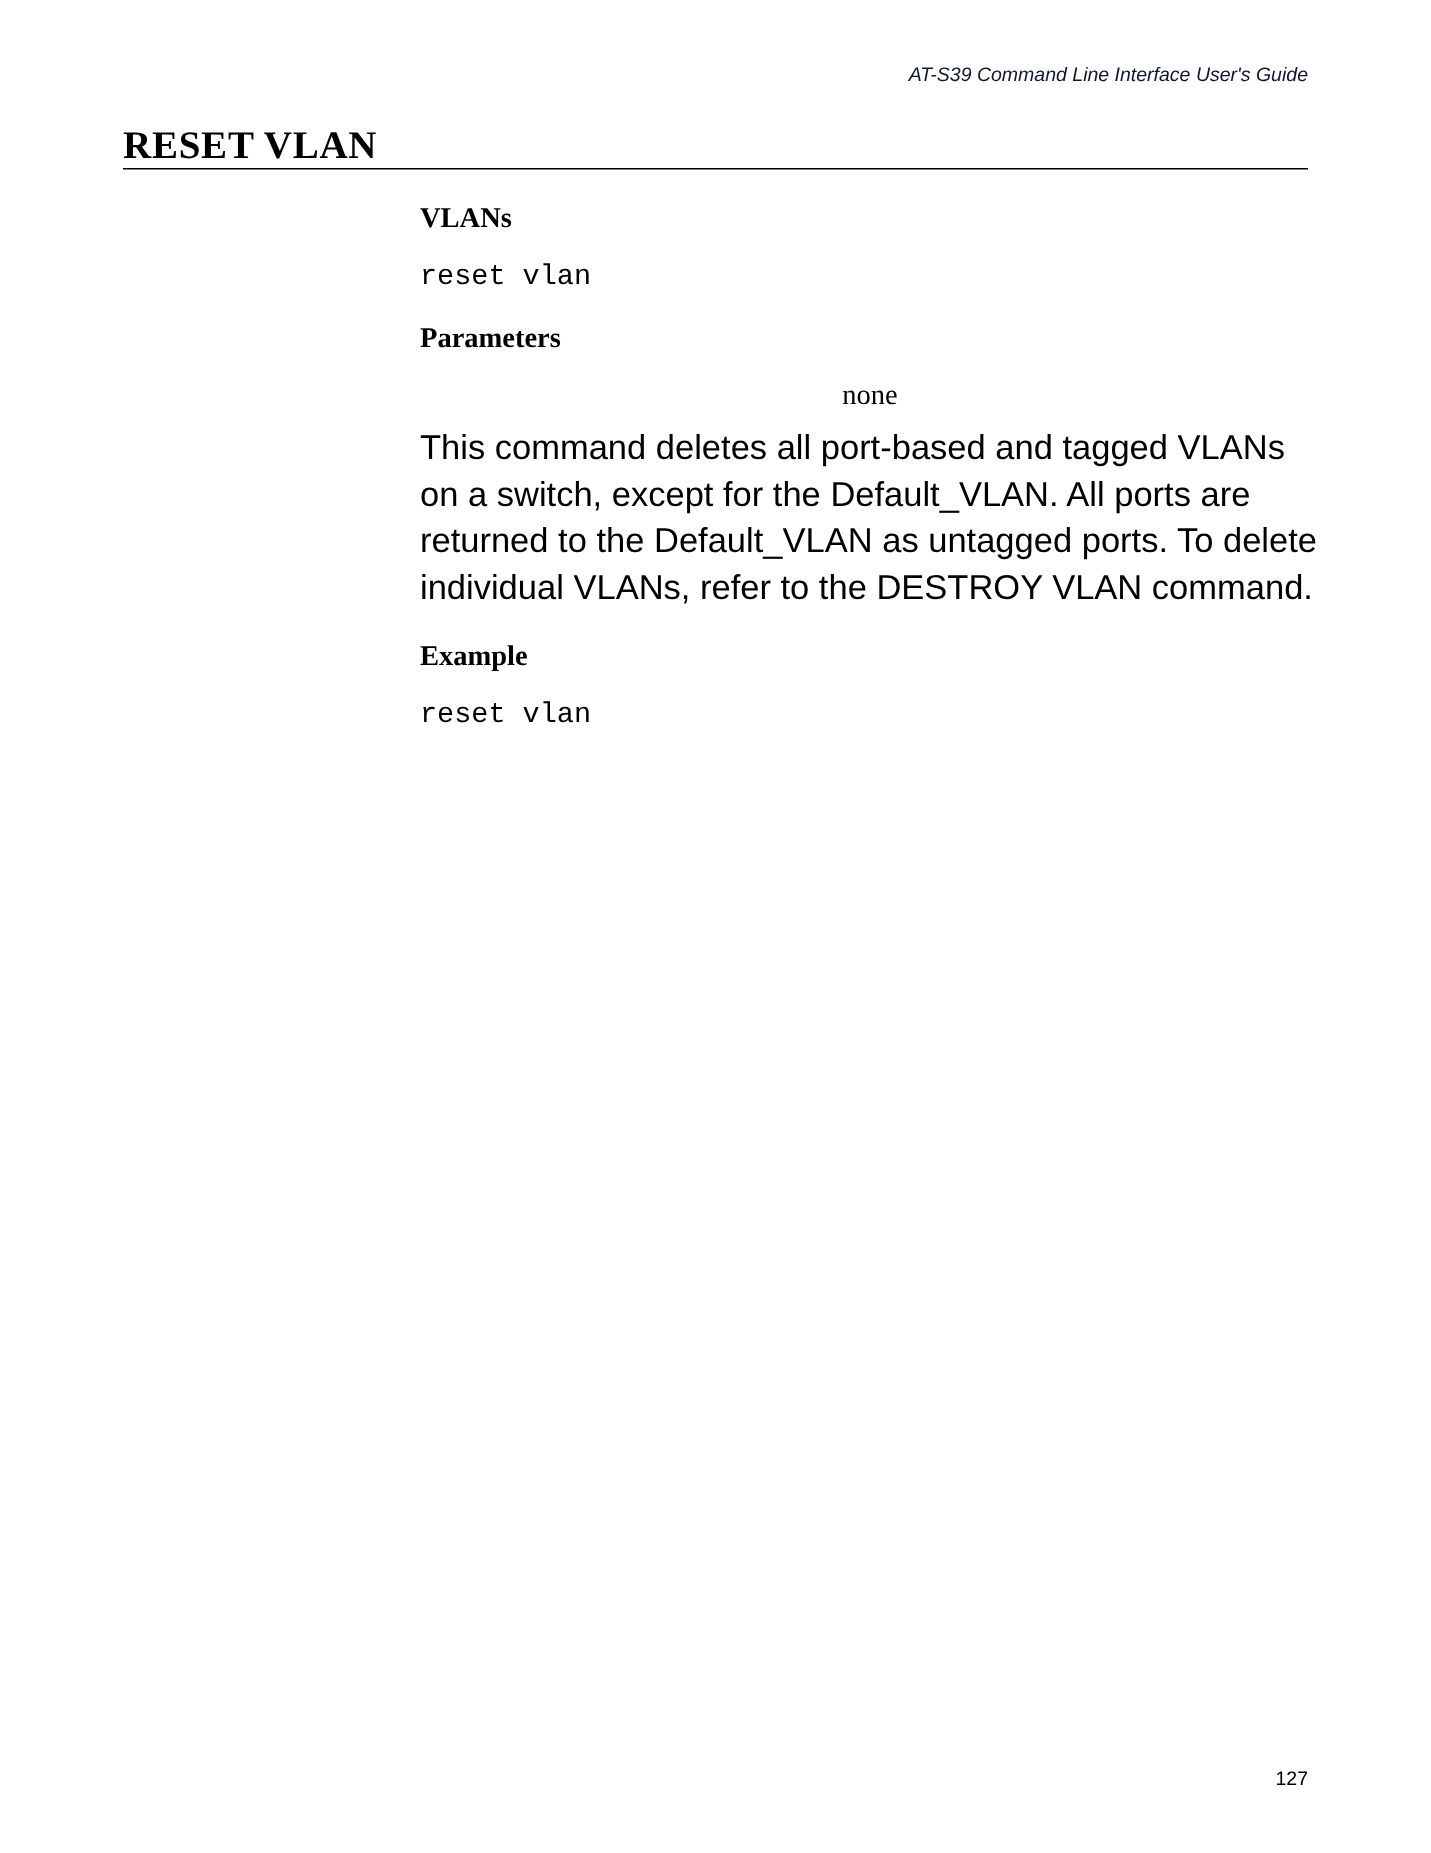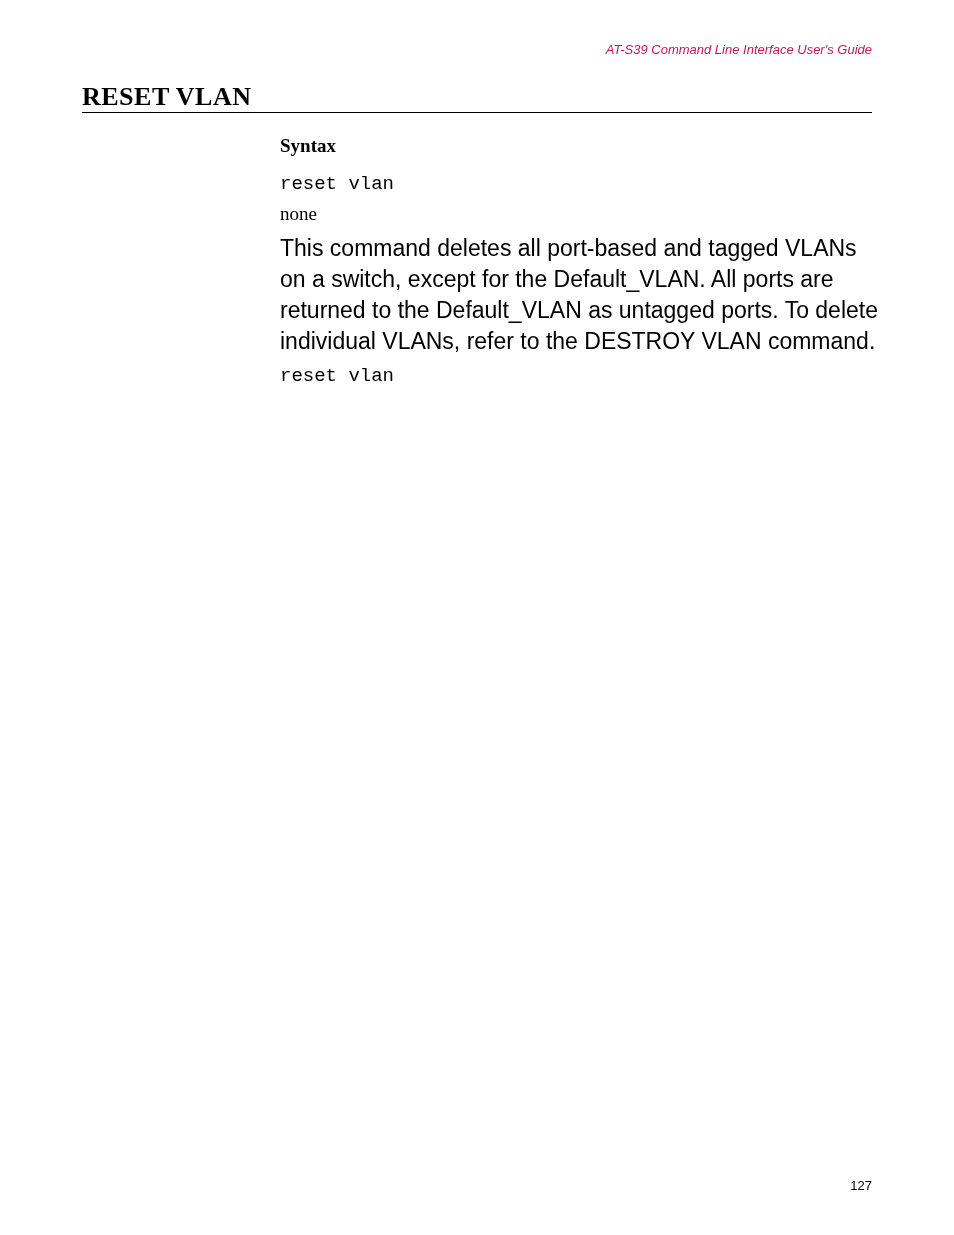--- a/index.html
+++ b/index.html
@@ -15,21 +15,21 @@
       position: relative;
       color: #000000;
     }
     .header {
       position: absolute;
       top: 42px;
       right: 82px;
       font-family: Arial, Helvetica, sans-serif;
       font-size: 13px;
       font-style: italic;
-      color: #be185d;
+      color: #0f172a;
       text-align: right;
     }
     .title {
       position: absolute;
       top: 82px;
       left: 82px;
       font-family: Georgia, 'Times New Roman', serif;
       font-size: 26px;
       font-weight: bold;
       letter-spacing: 0.5px;
@@ -66,41 +66,44 @@
     .body-text {
       font-family: Arial, Helvetica, sans-serif;
       font-size: 23px;
       line-height: 1.35;
       margin-bottom: 8px;
     }
     .body-serif {
       font-family: Georgia, 'Times New Roman', serif;
       font-size: 19px;
       margin-bottom: 8px;
+      text-align: center;
     }
     .page-number {
       position: absolute;
       bottom: 42px;
       right: 82px;
       font-family: Arial, Helvetica, sans-serif;
       font-size: 13px;
     }
   </style>
 </head>
 <body>
 
 <div class="header">AT-S39 Command Line Interface User's Guide</div>
 
 <div class="title">RESET VLAN</div>
 <div class="title-rule"></div>
 
 <div class="content">
-  <div class="section-heading">Syntax</div>
+  <div class="section-heading">VLANs</div>
   <div class="mono">reset vlan</div>
 
+  <div class="section-heading">Parameters</div>
   <div class="body-serif">none</div>
 
   <div class="body-text">This command deletes all port-based and tagged VLANs on a switch, except for the Default_VLAN. All ports are returned to the Default_VLAN as untagged ports. To delete individual VLANs, refer to the DESTROY VLAN command.</div>
 
+  <div class="section-heading">Example</div>
   <div class="mono">reset vlan</div>
 </div>
 
 <div class="page-number">127</div>
 
 </body></html>

